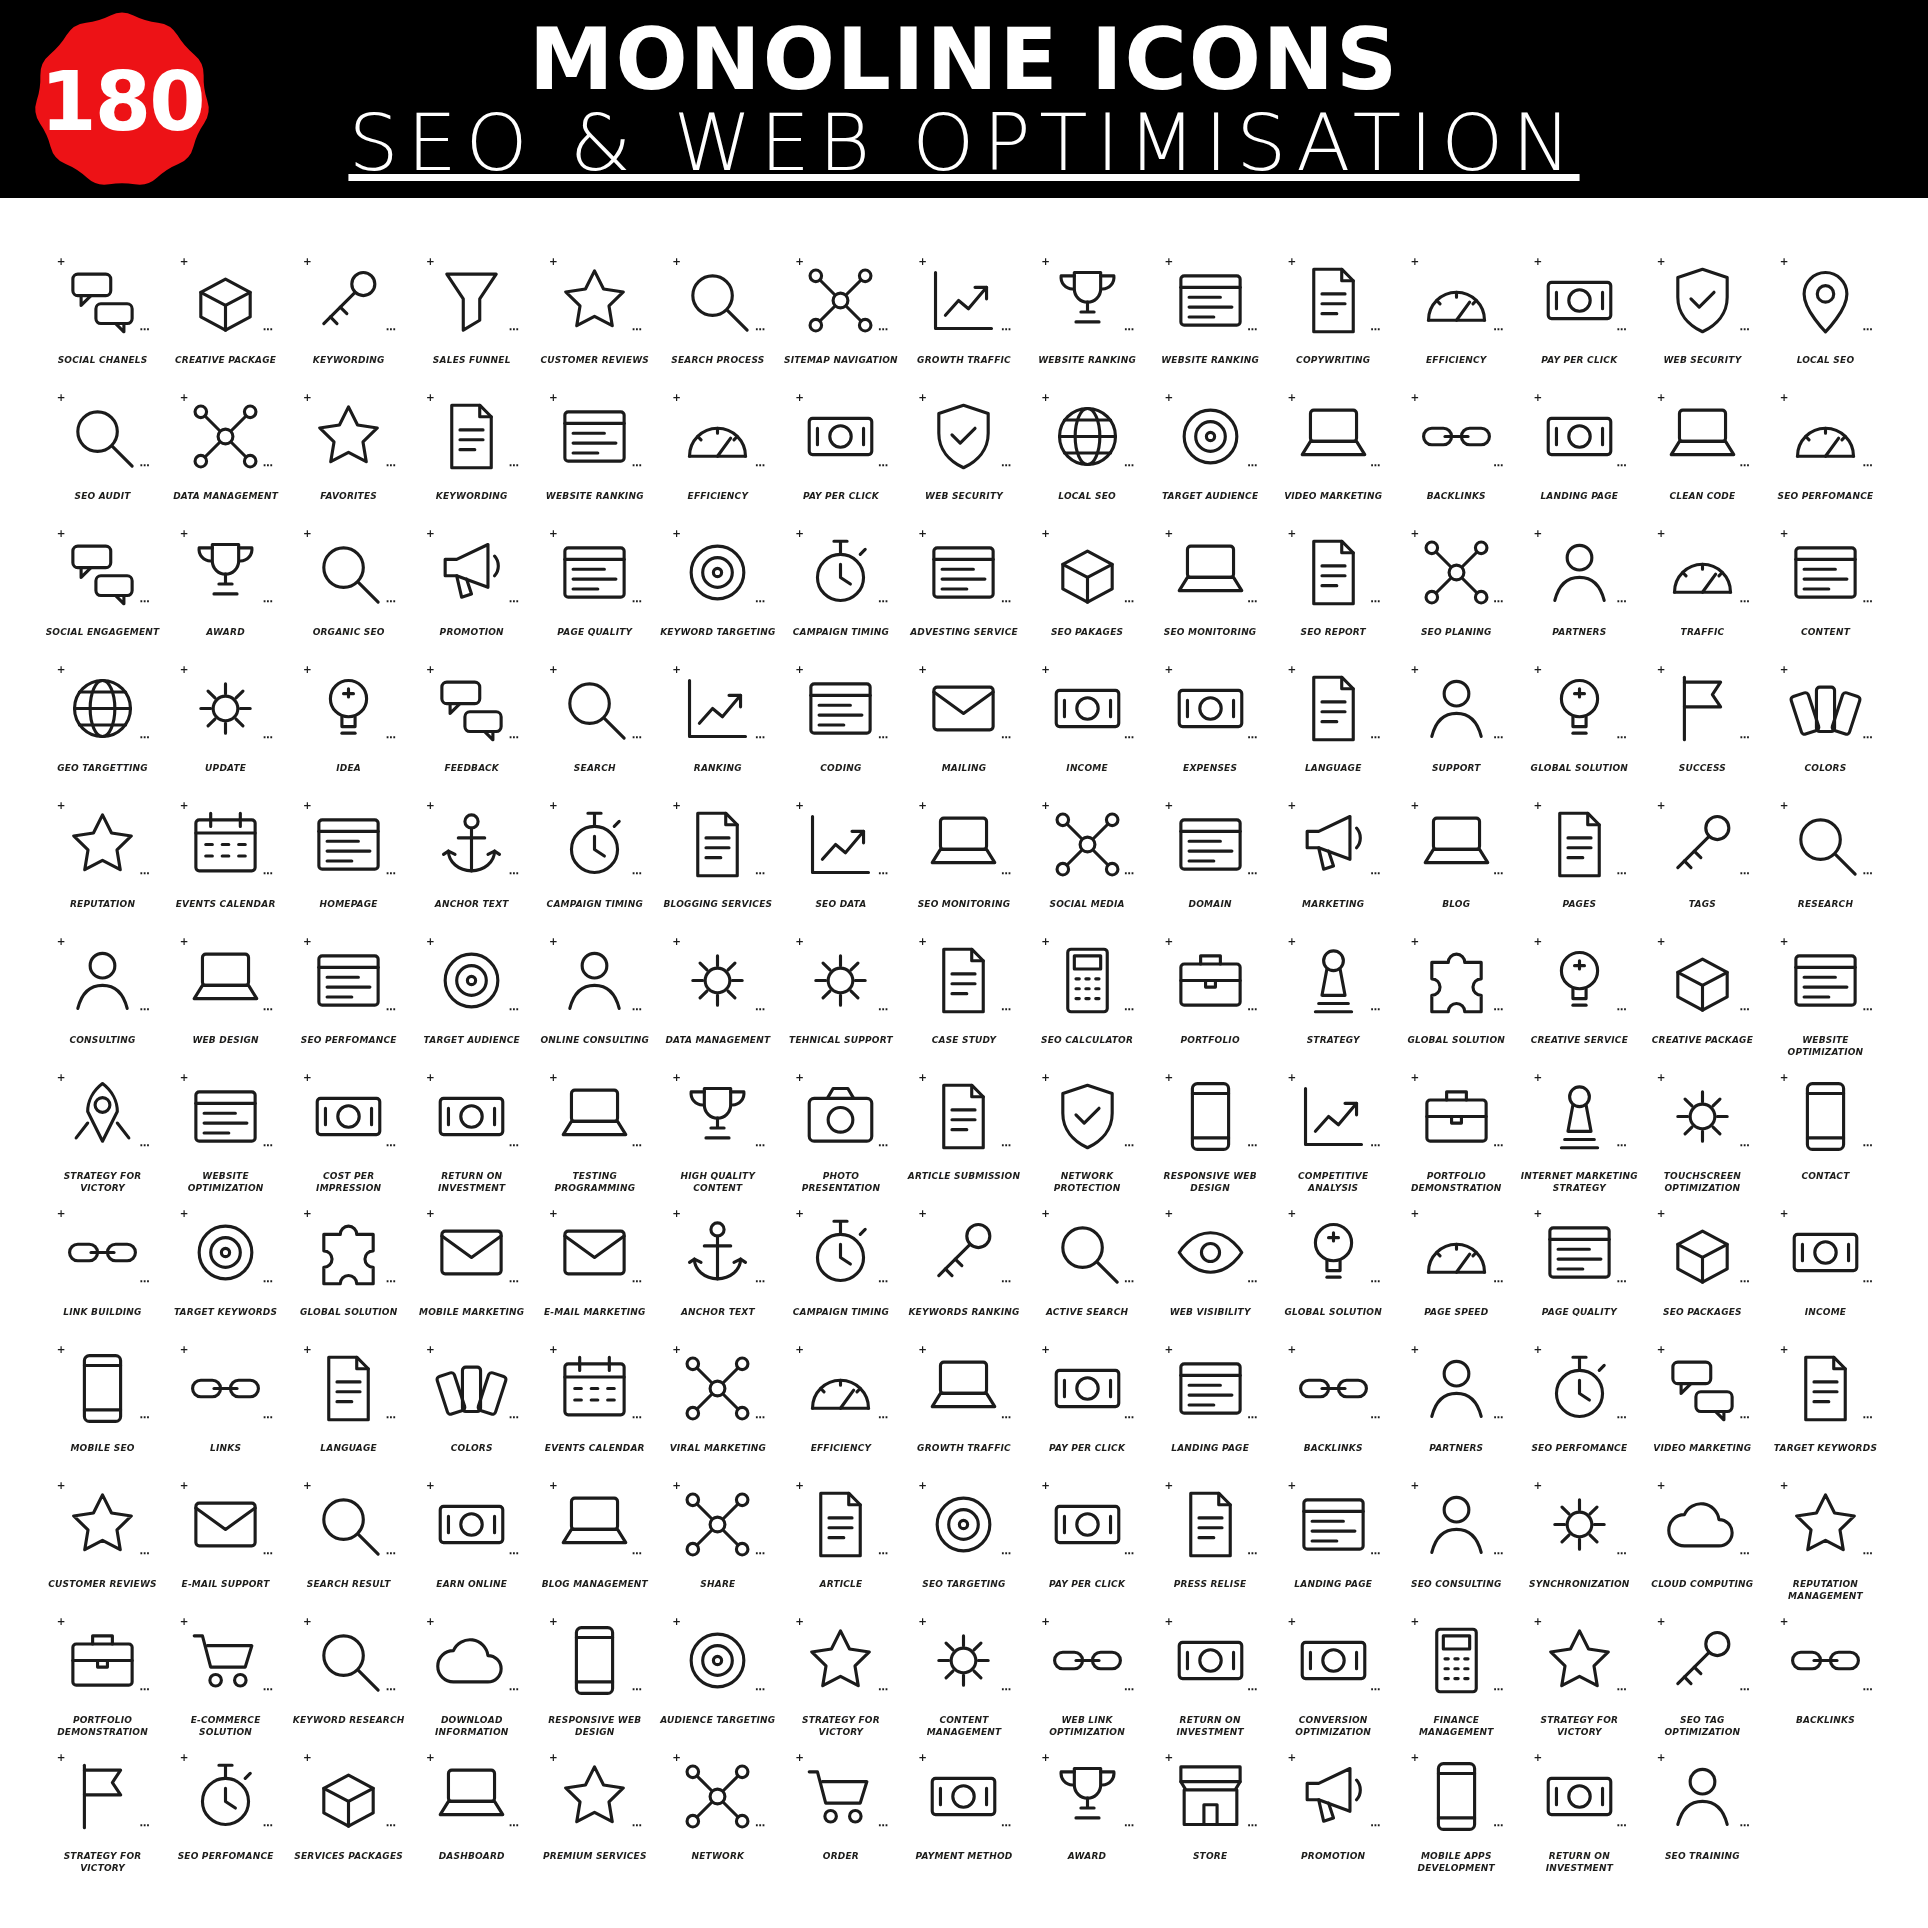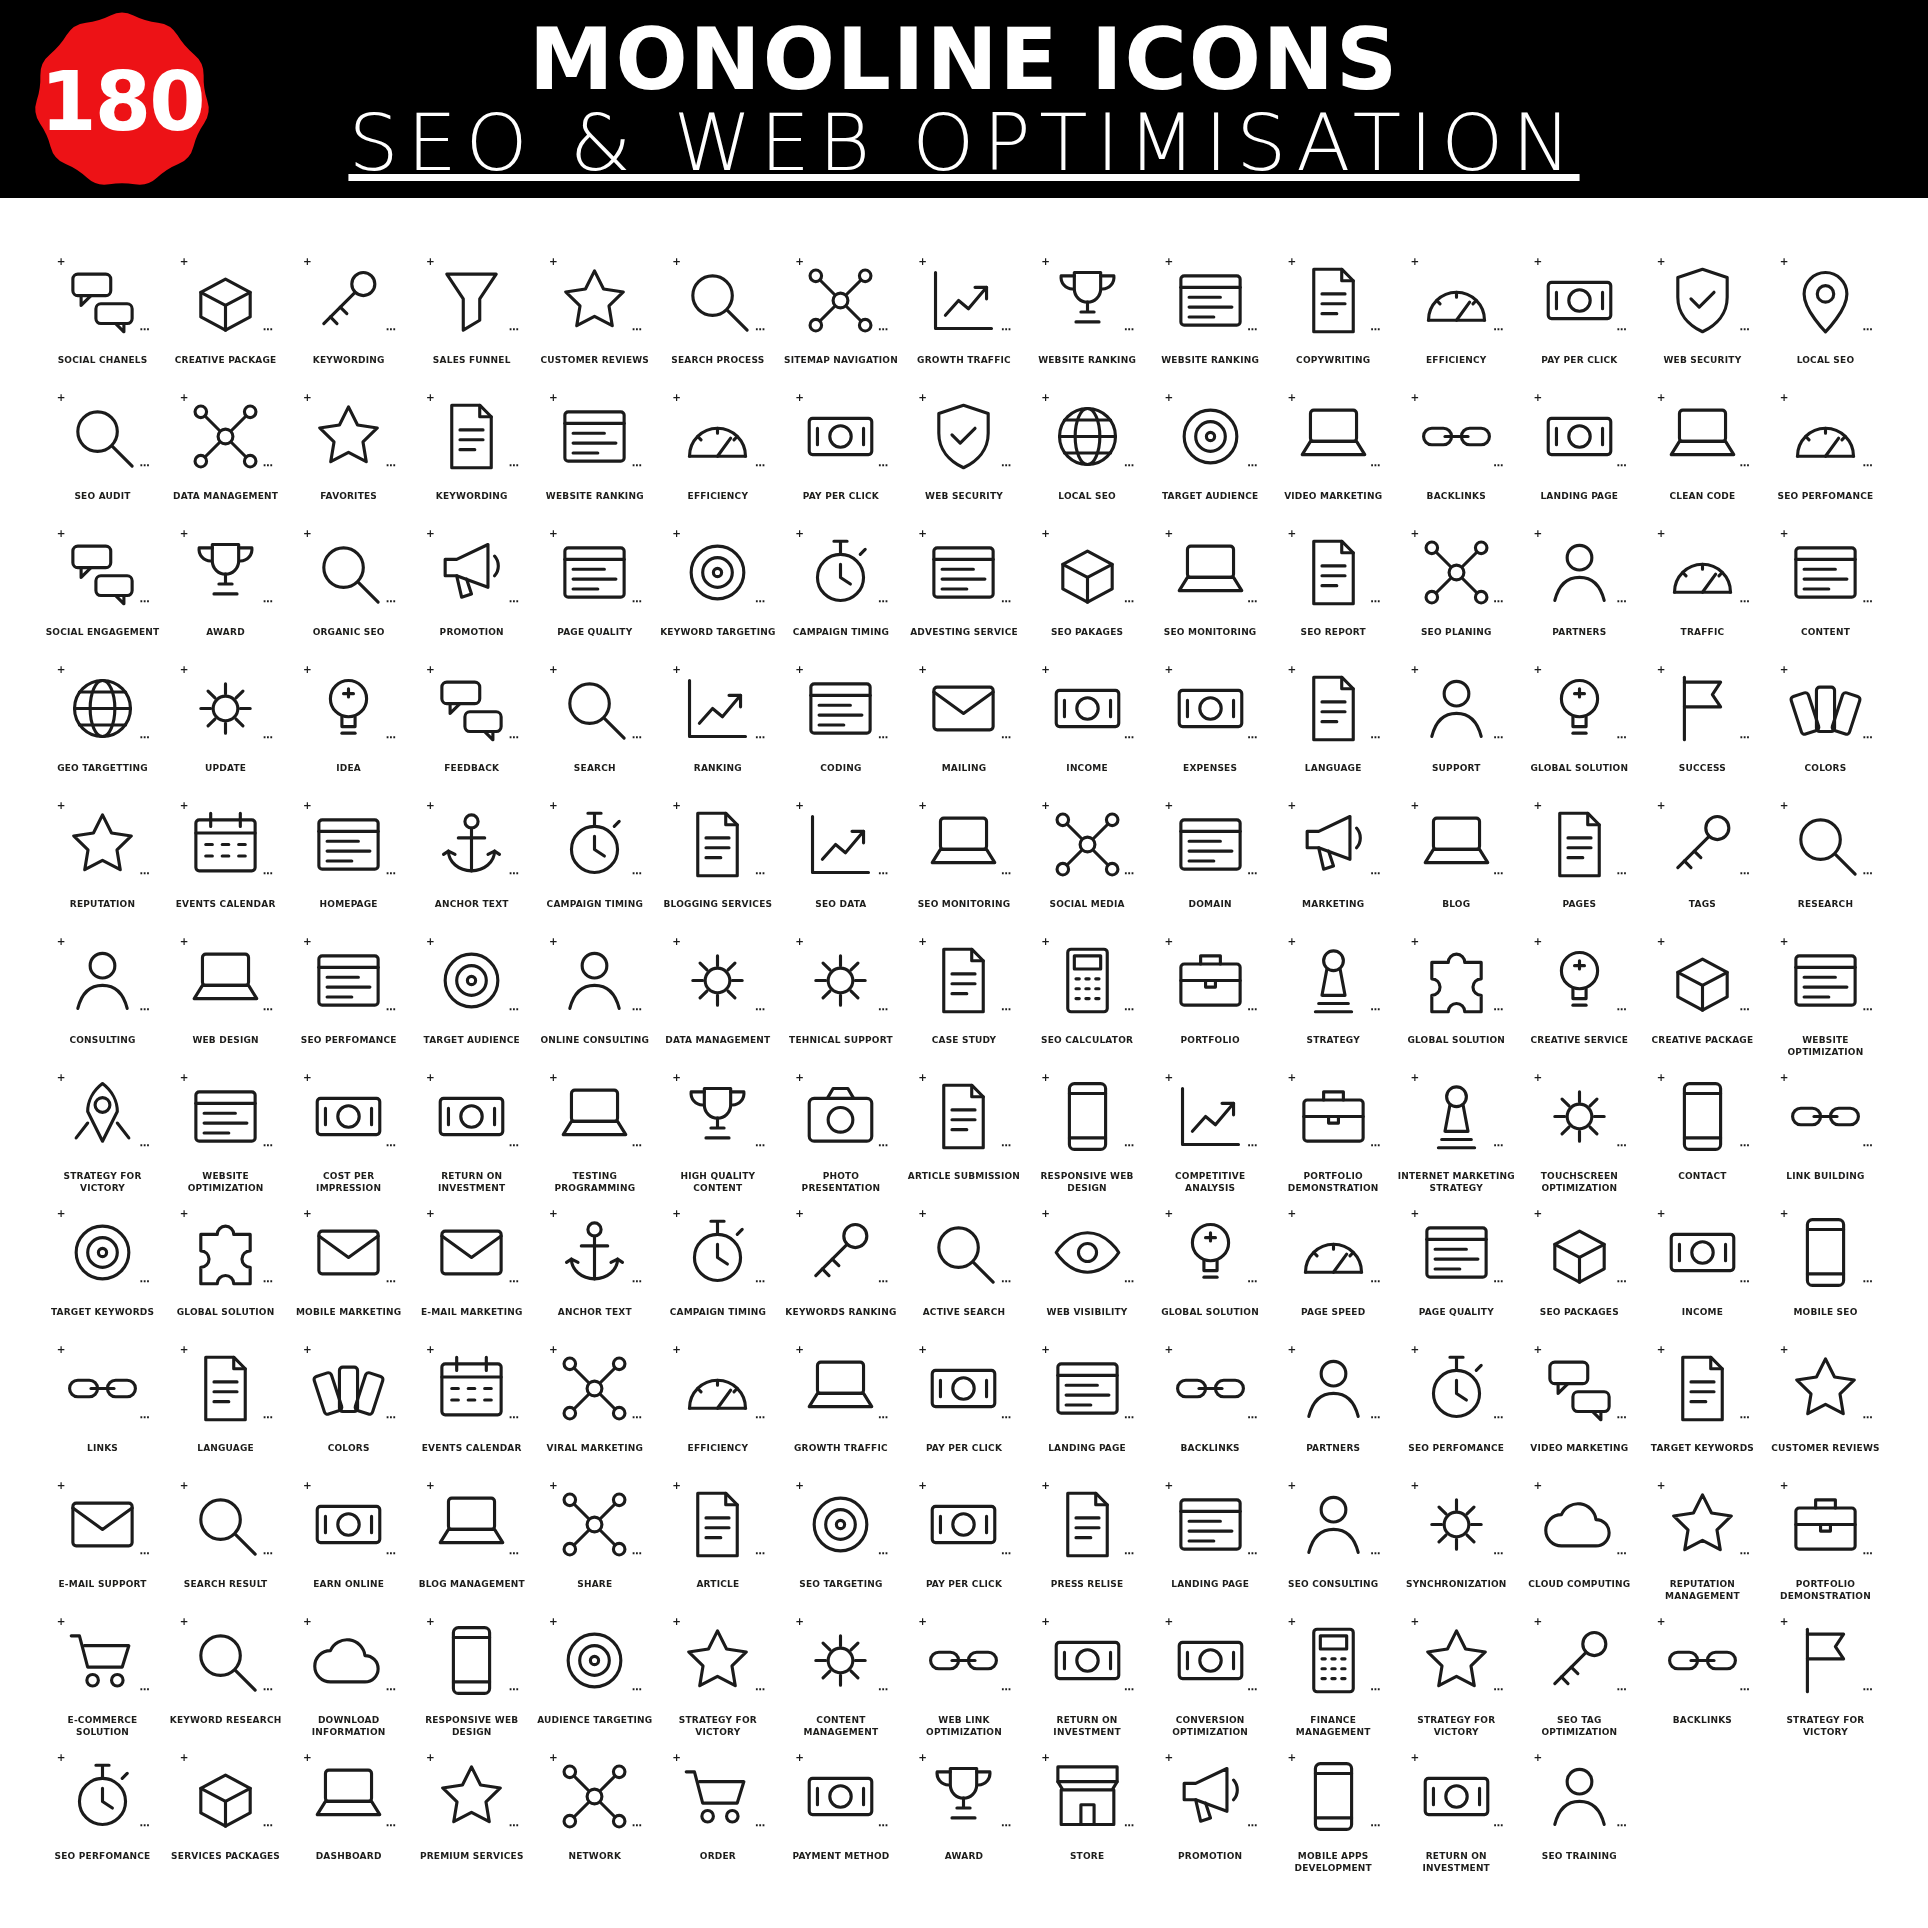--- a/index.html
+++ b/index.html
@@ -26,20 +26,21 @@
   }
   .subtitle{
     margin:0;font-size:79px;font-weight:200;letter-spacing:8.5px;line-height:1.05;
     white-space:nowrap;
     text-decoration:underline;
   }
   
   .grid{
     display:grid;grid-template-columns:repeat(15,1fr);
     padding:47px 41px 0 41px;
+    font-style:italic;
   }
   .cell{
     height:136px;box-sizing:border-box;padding:0 2.8px;
     display:flex;flex-direction:column;align-items:center;justify-content:flex-end;
   }
   .icon{
     flex:1;display:flex;align-items:center;justify-content:center;position:relative;
     width:100%;
   }
   .icon svg{width:79px;height:79px;display:block;}
@@ -1047,20 +1048,29 @@
           <path d="M12 5h17l7 7v31H12z"></path>
           <path d="M29 5v7h7"></path>
           <path d="M17 20h14M17 26h14M17 32h9"></path>
         </svg>
       </div>
       <div class="label">ARTICLE SUBMISSION</div>
     </div>
     <div class="cell">
       <div class="icon">
         <svg viewBox="0 0 48 48">
+          <path d="M24 5l15 5v12c0 10-6.5 17-15 21-8.5-4-15-11-15-21V10z"></path>
+          <path d="M17 23l5 5 9-9"></path>
+        </svg>
+      </div>
+      <div class="label">NETWORK PROTECTION</div>
+    </div>
+    <div class="cell">
+      <div class="icon">
+        <svg viewBox="0 0 48 48">
           <rect x="13" y="4" width="22" height="40" rx="3"></rect>
           <path d="M13 10h22M13 37h22"></path>
         </svg>
       </div>
       <div class="label">RESPONSIVE WEB DESIGN</div>
     </div>
     <div class="cell">
       <div class="icon">
         <svg viewBox="0 0 48 48">
           <path d="M7 7v34h34"></path>

